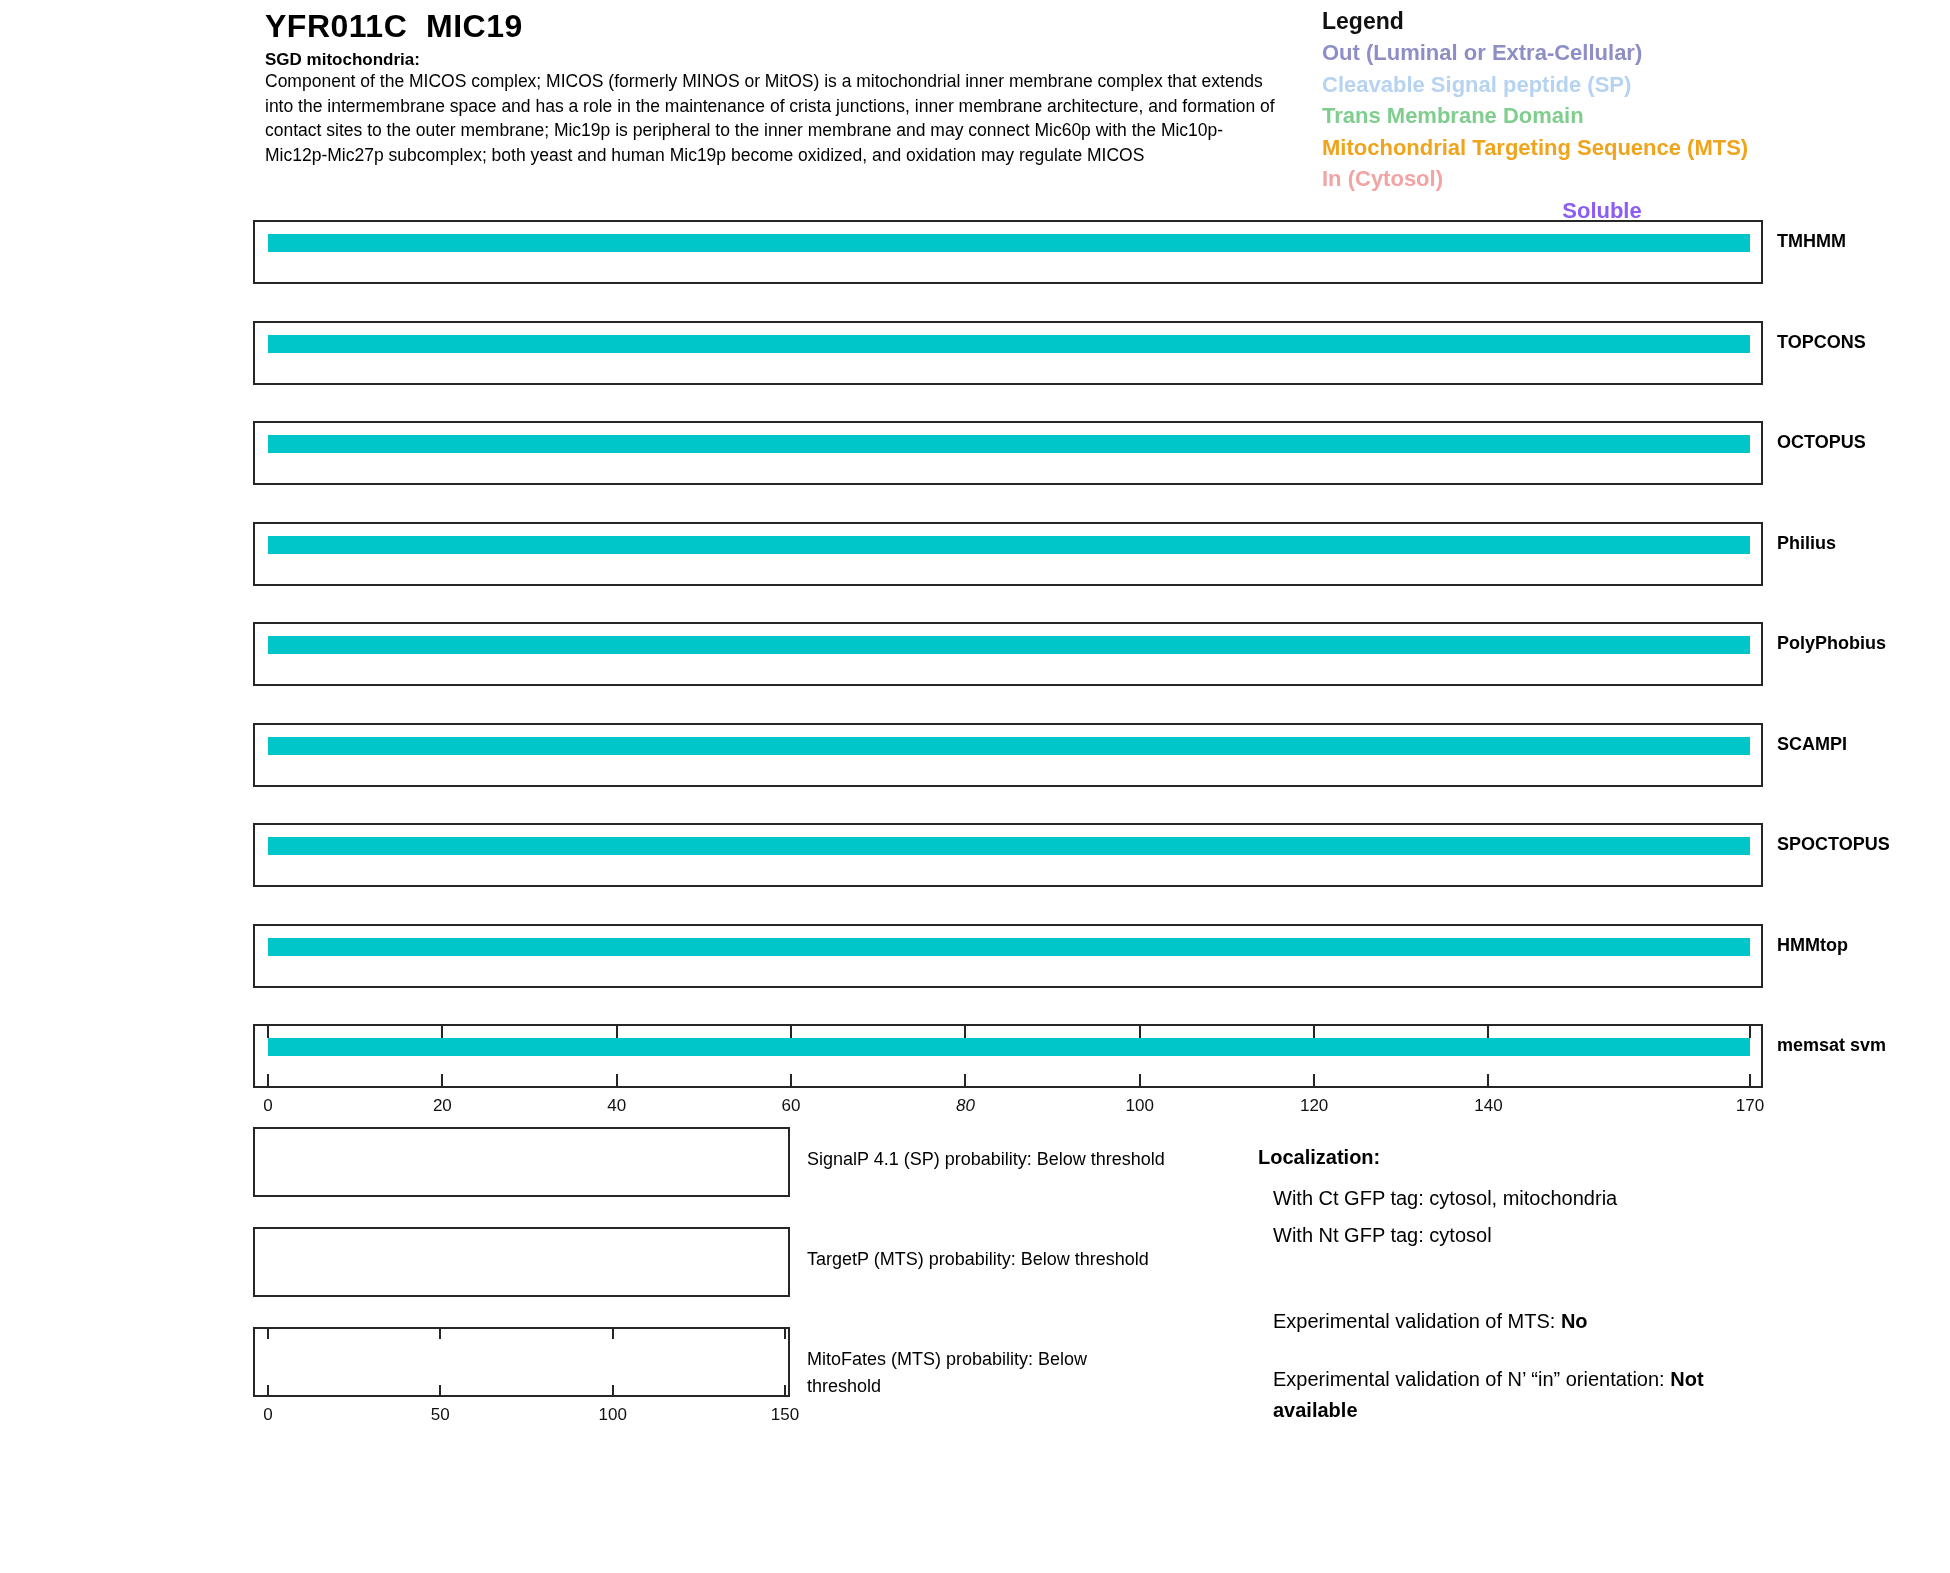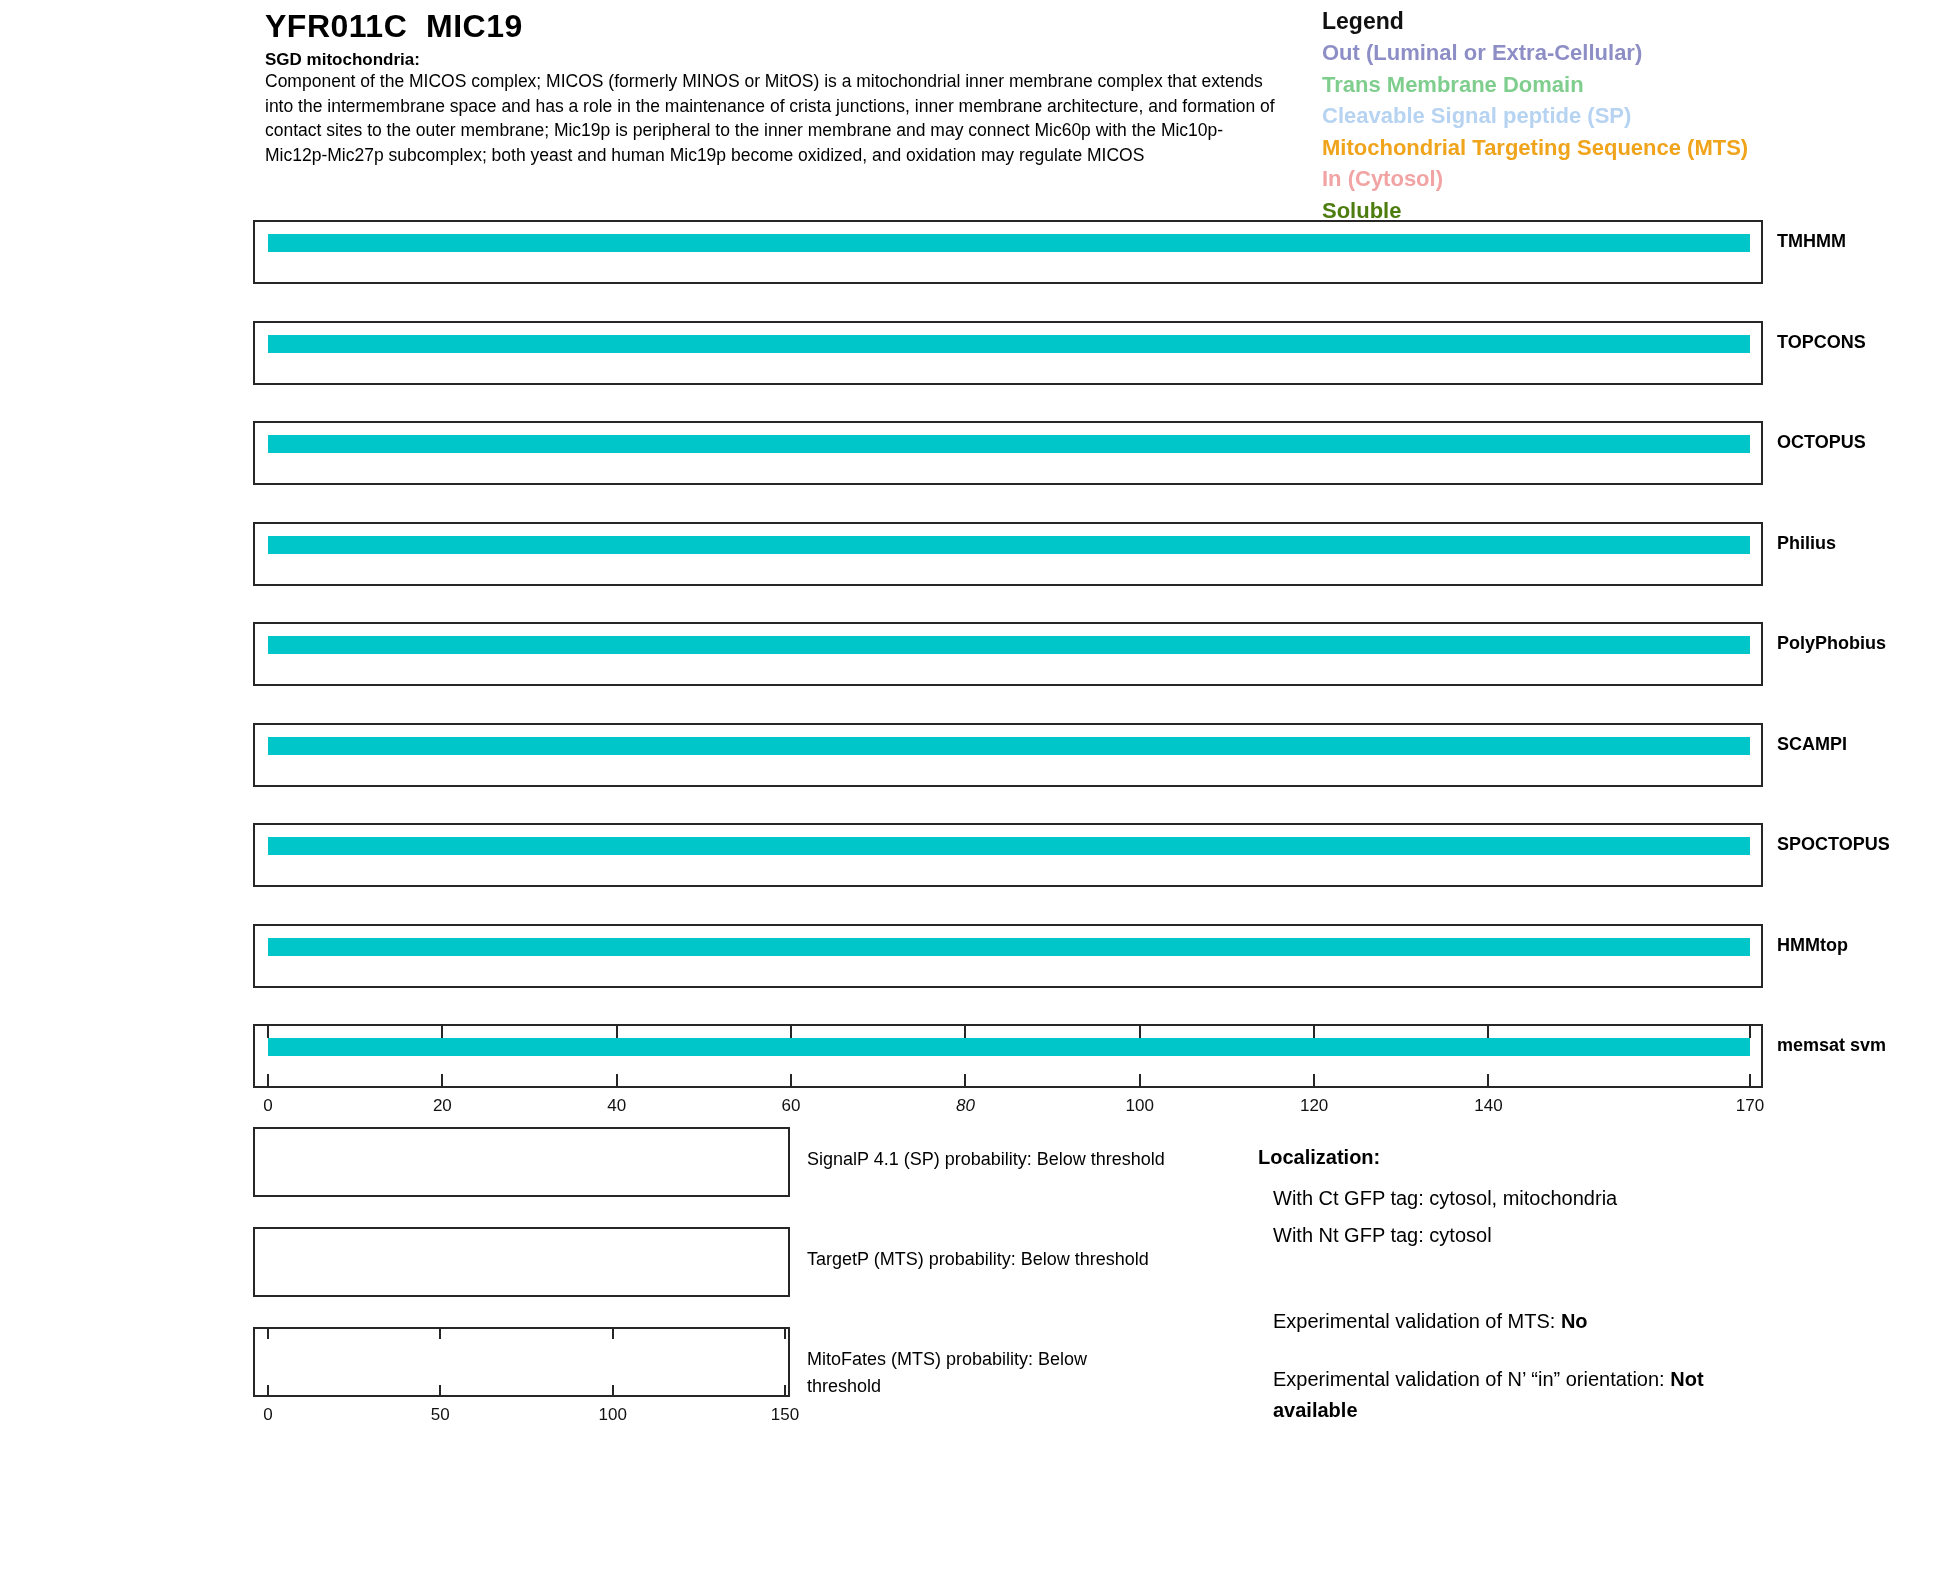--- a/index.html
+++ b/index.html
@@ -35,25 +35,25 @@
 <div class="page">
 
   <div class="title">YFR011C  MIC19</div>
   <div class="sgd-label">SGD mitochondria:</div>
   <div class="sgd-desc">Component of the MICOS complex; MICOS (formerly MINOS or MitOS) is a mitochondrial inner membrane complex that extends into the intermembrane space and has a role in the maintenance of crista junctions, inner membrane architecture, and formation of contact sites to the outer membrane; Mic19p is peripheral to the inner membrane and may connect Mic60p with the Mic10p-Mic12p-Mic27p subcomplex; both yeast and human Mic19p become oxidized, and oxidation may regulate MICOS</div>
 
   <div class="legend">
     <div class="legend-heading">Legend</div>
     <div id="legend-items">
         <div class="legend-item" style="color: rgb(142, 142, 198);">Out (Luminal or Extra-Cellular)</div>
+        <div class="legend-item" style="color: rgb(183, 211, 242);">Cleavable Signal peptide (SP)</div>
         <div class="legend-item" style="color: rgb(127, 206, 142);">Trans Membrane Domain</div>
-        <div class="legend-item" style="color: rgb(183, 211, 242);">Cleavable Signal peptide (SP)</div>
         <div class="legend-item" style="color: rgb(240, 164, 28);">Mitochondrial Targeting Sequence (MTS)</div>
         <div class="legend-item" style="color: rgb(242, 163, 163);">In (Cytosol)</div>
-        <div class="legend-item" style="color: #4d7c0f;">Soluble</div>
+        <div class="legend-item" style="color: #8b5cf6; text-align: center;">Soluble</div>
       </div>
   </div>
 
   <div id="tracks">
       <div class="tbox" style="left: 253px; top: 220px; width: 1510px; height: 64px;">
         <div class="tbar" style="left: 13px; top: 12px; width: 1482px; height: 18px; background: rgb(0, 198, 202);"></div>
       </div>
       <div class="tlabel" style="left: 1777px; top: 232px;">TMHMM</div>
       <div class="tbox" style="left: 253px; top: 321px; width: 1510px; height: 64px;">
         <div class="tbar" style="left: 13px; top: 12px; width: 1482px; height: 18px; background: rgb(0, 198, 202);"></div>

